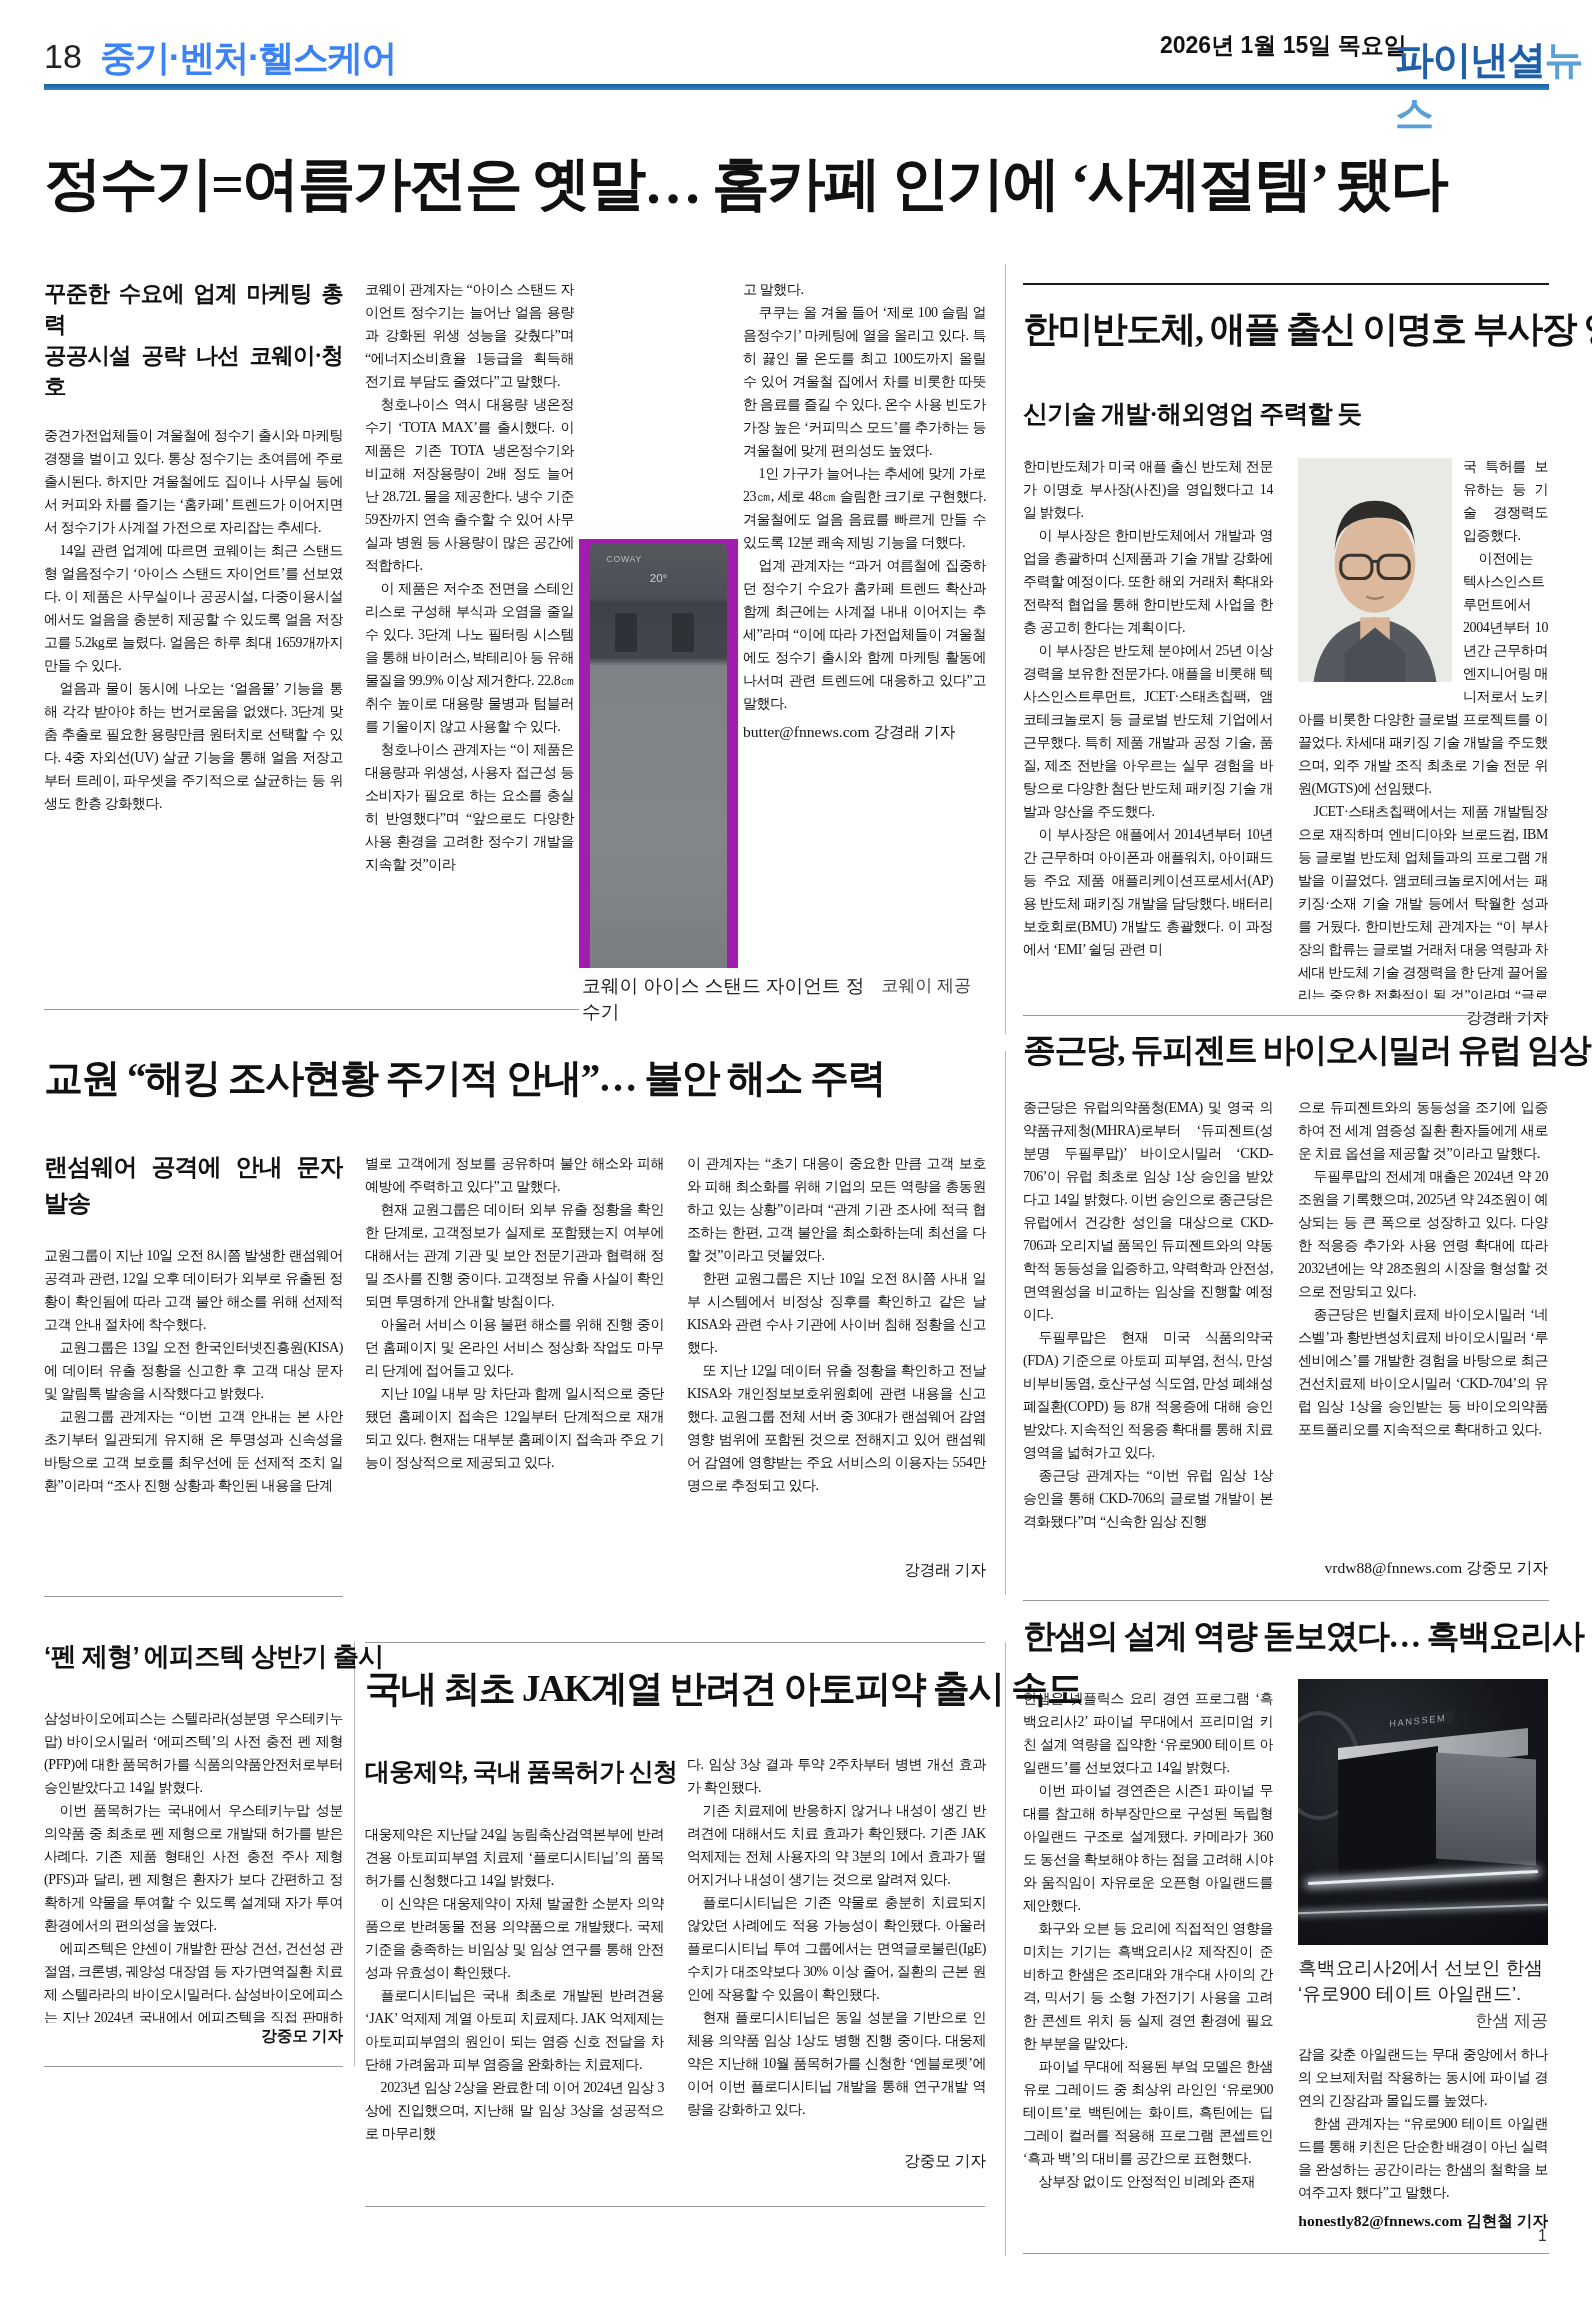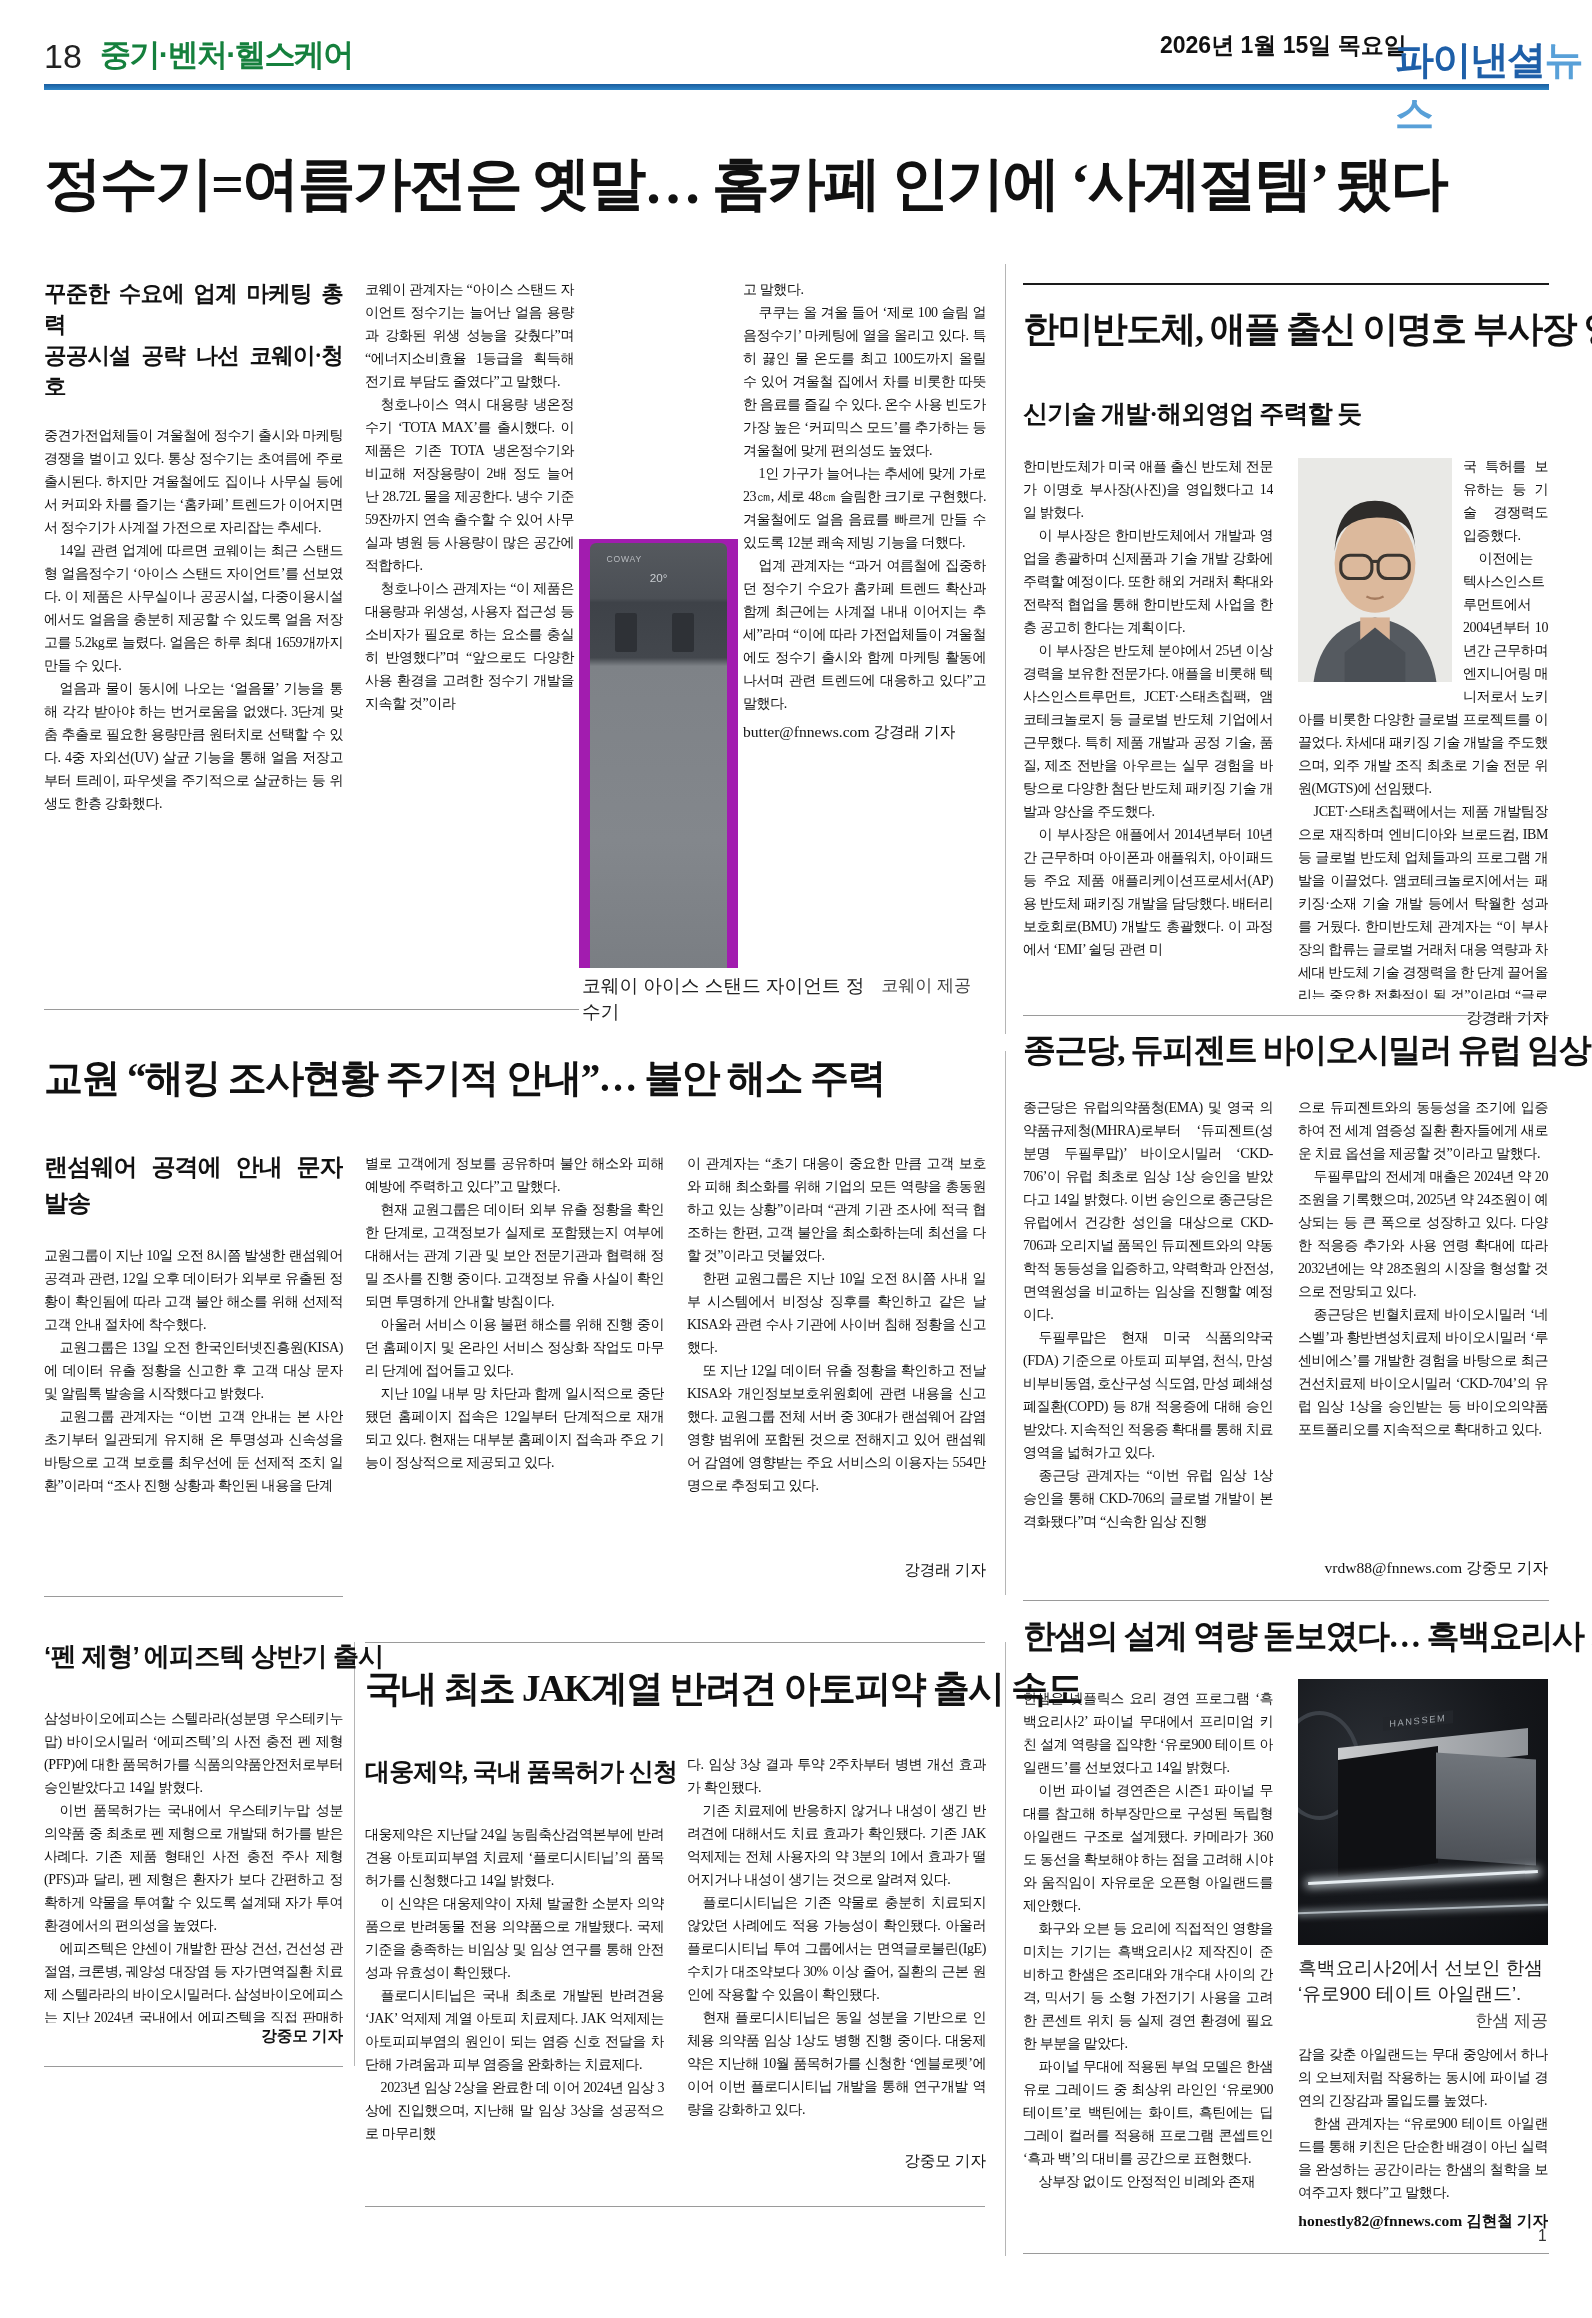--- a/index.html
+++ b/index.html
@@ -1,21 +1,21 @@
 <!DOCTYPE html>
 <html style="font-size:12.4px"><head>
 <meta charset="utf-8">
 <style>
   html,body{margin:0;padding:0;background:#dddddd;}
   #page{position:relative;width:1592px;height:2319px;background:#ffffff;color:#111;
         font-family:"Liberation Serif","DejaVu Serif",serif;overflow:hidden;}
   .abs{position:absolute;}
   
   .pagenum{font-family:"Liberation Sans","DejaVu Sans",sans-serif;font-size:34px;font-weight:400;color:#222;}
-  .section-title{font-family:"Liberation Sans","DejaVu Sans",sans-serif;font-size:31px;font-weight:900;letter-spacing:-1.6px;color:#15803d;}
+  .section-title{font-family:"Liberation Sans","DejaVu Sans",sans-serif;font-size:36px;font-weight:900;letter-spacing:-1.6px;color:#3b82f6;}
   .edition-date{font-family:"Liberation Sans","DejaVu Sans",sans-serif;font-size:23px;font-weight:700;color:#111;}
   .masthead{font-family:"Liberation Sans","DejaVu Sans",sans-serif;font-size:39px;font-weight:900;letter-spacing:-1.6px;}
   .masthead .m1{color:#1e5fa8;}
   .masthead .m2{color:#58a0d8;}
   .blue-rule{background:linear-gradient(#1a5d9e,#2e86c8);}
   
   .hr{background:#9a9a9a;height:0.8px;}
   .hr-dark{background:#1a1a1a;height:2.3px;}
   .vr{background:#b5b5b5;width:0.8px;}
   
@@ -82,20 +82,21 @@
     </div>
     <div class="col" style="left:44px;top:424px;width:299px;height:582px;">
       <p class="p">중견가전업체들이 겨울철에 정수기 출시와 마케팅 경쟁을 벌이고 있다. 통상 정수기는 초여름에 주로 출시된다. 하지만 겨울철에도 집이나 사무실 등에서 커피와 차를 즐기는 ‘홈카페’ 트렌드가 이어지면서 정수기가 사계절 가전으로 자리잡는 추세다.</p>
       <p class="p">14일 관련 업계에 따르면 코웨이는 최근 스탠드형 얼음정수기 ‘아이스 스탠드 자이언트’를 선보였다. 이 제품은 사무실이나 공공시설, 다중이용시설에서도 얼음을 충분히 제공할 수 있도록 얼음 저장고를 5.2kg로 늘렸다. 얼음은 하루 최대 1659개까지 만들 수 있다.</p>
       <p class="p">얼음과 물이 동시에 나오는 ‘얼음물’ 기능을 통해 각각 받아야 하는 번거로움을 없앴다. 3단계 맞춤 추출로 필요한 용량만큼 원터치로 선택할 수 있다. 4중 자외선(UV) 살균 기능을 통해 얼음 저장고부터 트레이, 파우셋을 주기적으로 살균하는 등 위생도 한층 강화했다.</p>
     </div>
     <div class="col" style="left:365px;top:278px;width:299px;height:690px;">
       <div class="cutout-r"></div>
       <p class="p">코웨이 관계자는 “아이스 스탠드 자이언트 정수기는 늘어난 얼음 용량과 강화된 위생 성능을 갖췄다”며 “에너지소비효율 1등급을 획득해 전기료 부담도 줄였다”고 말했다.</p>
       <p class="p">청호나이스 역시 대용량 냉온정수기 ‘TOTA MAX’를 출시했다. 이 제품은 기존 TOTA 냉온정수기와 비교해 저장용량이 2배 정도 늘어난 28.72L 물을 제공한다. 냉수 기준 59잔까지 연속 출수할 수 있어 사무실과 병원 등 사용량이 많은 공간에 적합하다.</p>
+      <p class="p">이 제품은 저수조 전면을 스테인리스로 구성해 부식과 오염을 줄일 수 있다. 3단계 나노 필터링 시스템을 통해 바이러스, 박테리아 등 유해물질을 99.9% 이상 제거한다. 22.8㎝ 취수 높이로 대용량 물병과 텀블러를 기울이지 않고 사용할 수 있다.</p>
       <p class="p">청호나이스 관계자는 “이 제품은 대용량과 위생성, 사용자 접근성 등 소비자가 필요로 하는 요소를 충실히 반영했다”며 “앞으로도 다양한 사용 환경을 고려한 정수기 개발을 지속할 것”이라</p>
     </div>
     <div class="col" style="left:687px;top:278px;width:299px;height:708px;">
       <div class="cutout-l"></div>
       <p class="p">고 말했다.</p>
       <p class="p">쿠쿠는 올 겨울 들어 ‘제로 100 슬림 얼음정수기’ 마케팅에 열을 올리고 있다. 특히 끓인 물 온도를 최고 100도까지 올릴 수 있어 겨울철 집에서 차를 비롯한 따뜻한 음료를 즐길 수 있다. 온수 사용 빈도가 가장 높은 ‘커피믹스 모드’를 추가하는 등 겨울철에 맞게 편의성도 높였다.</p>
       <p class="p">1인 가구가 늘어나는 추세에 맞게 가로 23㎝, 세로 48㎝ 슬림한 크기로 구현했다. 겨울철에도 얼음 음료를 빠르게 만들 수 있도록 12분 쾌속 제빙 기능을 더했다.</p>
       <p class="p">업계 관계자는 “과거 여름철에 집중하던 정수기 수요가 홈카페 트렌드 확산과 함께 최근에는 사계절 내내 이어지는 추세”라며 “이에 따라 가전업체들이 겨울철에도 정수기 출시와 함께 마케팅 활동에 나서며 관련 트렌드에 대응하고 있다”고 말했다.</p>
       <div class="byline">butter@fnnews.com 강경래 기자</div>
     </div>

